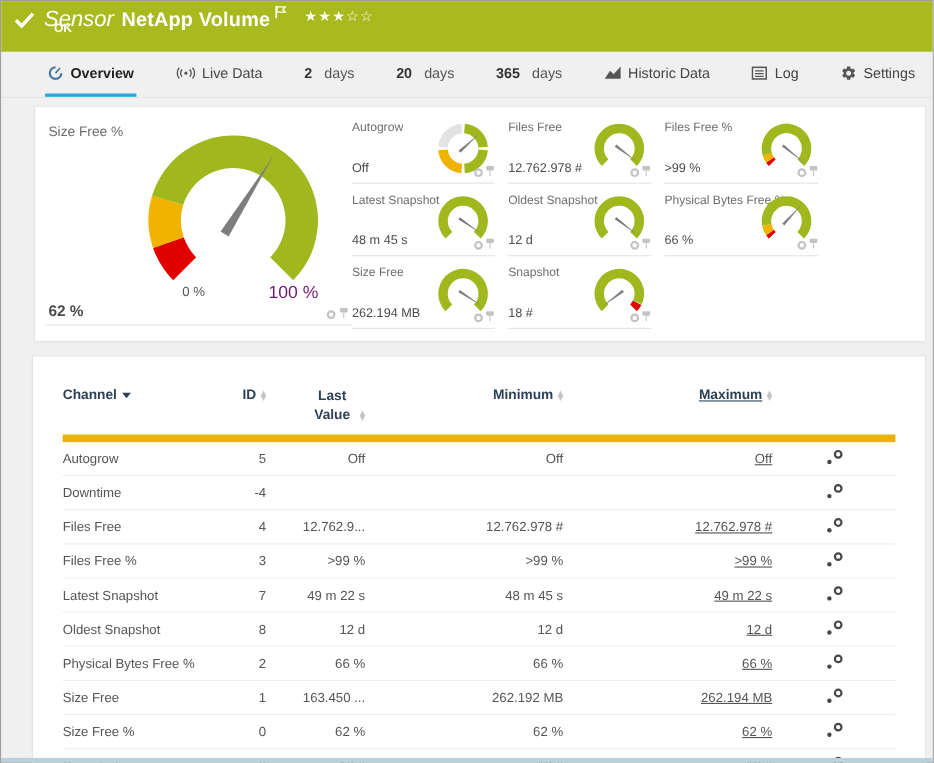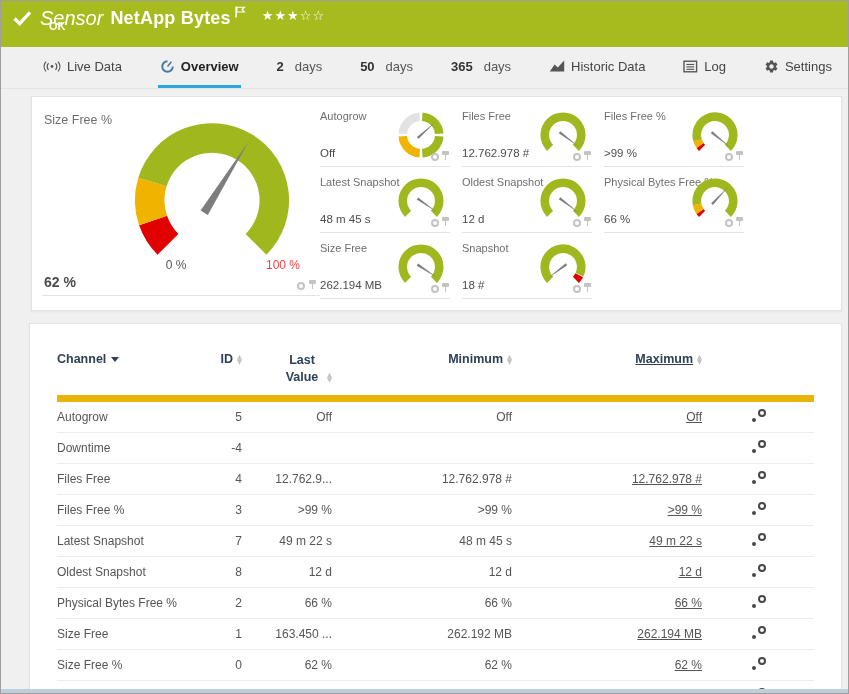--- a/index.html
+++ b/index.html
@@ -26,21 +26,21 @@
   .tab .num{font-weight:bold;color:#333;}
   .tab .suf{color:#555;margin-left:5px;}
 
   
   .gauge-card{position:absolute;left:30px;top:95px;width:811px;height:215px;background:#fff;
               border:1px solid #e3e3e3;box-sizing:border-box;box-shadow:0 1px 2px rgba(0,0,0,.05);}
   .big-tile{position:absolute;left:10px;top:8px;width:278px;height:190px;border-bottom:1px solid #e3e3e3;}
   .tile-label{font-size:12.5px;color:#6e6e6e;padding:8px 0 0 2px;}
   .big-svg{position:absolute;left:84px;top:10px;width:172px;height:164px;}
   .scale-min{position:absolute;left:112px;top:153px;width:44px;text-align:center;font-size:12px;color:#555;}
-  .scale-max{position:absolute;left:202px;top:153px;width:56px;text-align:right;font-size:12px;color:#ef4444;}
+  .scale-max{position:absolute;left:202px;top:153px;width:56px;text-align:left;font-size:16px;color:#701a75;}
   .big-value{position:absolute;left:2px;bottom:5px;font-size:14px;font-weight:bold;color:#4c4c4c;}
   .tile-icons{position:absolute;right:4px;bottom:5px;display:flex;gap:4px;align-items:flex-end;}
 
   .small-grid{position:absolute;left:288px;top:4px;display:grid;grid-template-columns:142px 142px 152px;
               grid-auto-rows:66px;}
   .s-tile{position:relative;margin-right:12px;border-bottom:1px solid #e3e3e3;}
   .s-label{font-size:11px;color:#6e6e6e;padding-top:9px;white-space:nowrap;}
   .s-svg{position:absolute;right:5px;top:9px;width:48px;height:48px;}
   .s-value{position:absolute;left:0;bottom:7px;font-size:11.5px;color:#4c4c4c;}
   .s-icons{position:absolute;right:1px;bottom:5px;display:flex;gap:3px;align-items:flex-end;}
@@ -81,62 +81,62 @@
 <div class="page">
 
   <header class="sensor-header">
     <div class="hrow">
       <span class="hcheck">
         <svg width="19" height="15" viewBox="0 0 20 16">
             <path d="M1.5 8 L7 13.5 L18 1.5" stroke="#fff" stroke-width="3.4" fill="none"></path>
           </svg>
       </span>
       <span class="kind">Sensor</span>
-      <span class="title">NetApp Bytes</span>
+      <span class="title">NetApp Volume</span>
       <span class="hflag">
         <svg width="11" height="14" viewBox="0 0 12 14">
             <path d="M1.2 1 V13" stroke="#fff" stroke-width="1.6"></path>
             <path d="M2 1.8 H10.2 L7.8 4.4 L10.2 7 H2 Z" fill="none" stroke="#fff" stroke-width="1.3"></path>
           </svg>
       </span>
       <span class="stars"><span>★★★</span><span>☆☆</span></span>
     </div>
     <div class="status">OK</div>
   </header>
 
   <nav class="tabs">
+    <div class="tab active">
+      <span class="ticon">
+        <svg width="15" height="15" viewBox="0 0 20 20">
+            <path d="M10 3 a7 7 0 1 0 7 7" fill="none" stroke="#45799f" stroke-width="2.6"></path>
+            <line x1="10" y1="10" x2="15.2" y2="3.8" stroke="#45799f" stroke-width="2"></line>
+          </svg>
+      </span>
+      <span>Overview</span>
+    </div>
     <div class="tab">
       <span class="ticon">
         <svg width="18" height="15" viewBox="0 0 22 16">
             <g stroke="#555" fill="none" stroke-width="1.5">
               <path d="M6.8 4 a5.6 5.6 0 0 0 0 8"></path>
               <path d="M15.2 4 a5.6 5.6 0 0 1 0 8"></path>
               <path d="M3.6 2 a9.4 9.4 0 0 0 0 12"></path>
               <path d="M18.4 2 a9.4 9.4 0 0 1 0 12"></path>
             </g>
             <circle cx="11" cy="8" r="1.7" fill="#555"></circle>
           </svg>
       </span>
       <span>Live Data</span>
     </div>
-    <div class="tab active">
-      <span class="ticon">
-        <svg width="15" height="15" viewBox="0 0 20 20">
-            <path d="M10 3 a7 7 0 1 0 7 7" fill="none" stroke="#45799f" stroke-width="2.6"></path>
-            <line x1="10" y1="10" x2="15.2" y2="3.8" stroke="#45799f" stroke-width="2"></line>
-          </svg>
-      </span>
-      <span>Overview</span>
-    </div>
     <div class="tab">
       <span class="num">2</span>
         <span class="suf">days</span>
     </div>
     <div class="tab">
-      <span class="num">50</span>
+      <span class="num">20</span>
         <span class="suf">days</span>
     </div>
     <div class="tab">
       <span class="num">365</span>
         <span class="suf">days</span>
     </div>
     <div class="tab">
       <span class="ticon">
         <svg width="16" height="14" viewBox="0 0 20 16">
             <path d="M1 15 L7 6 L11 10 L19 1 L19 15 Z" fill="#555"></path>

